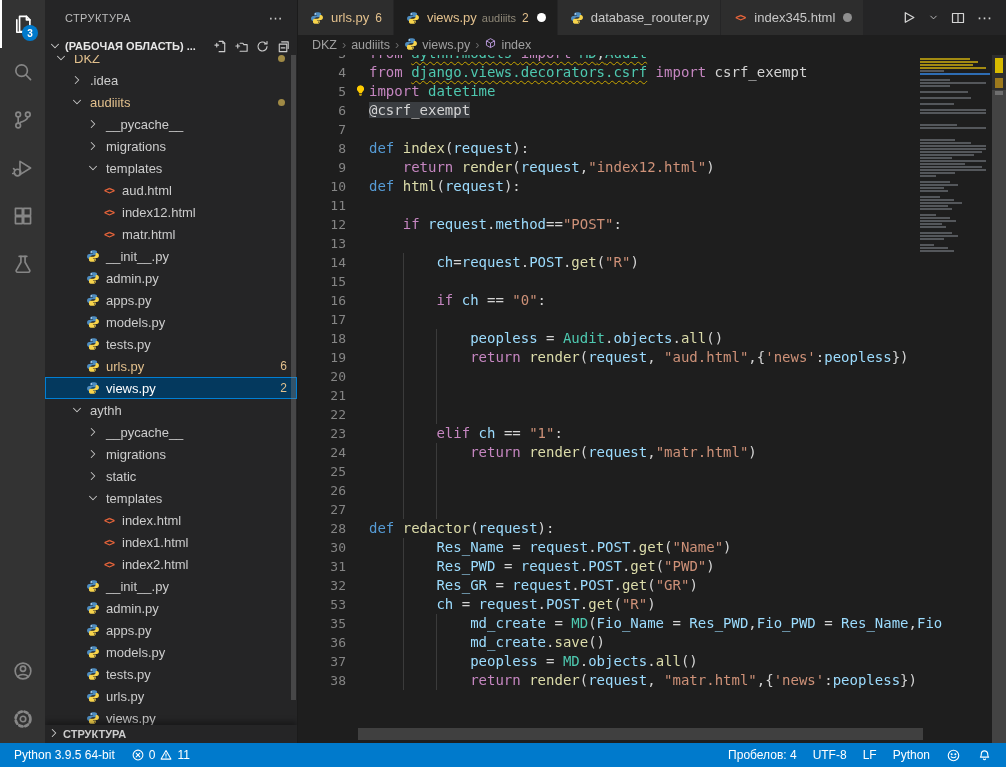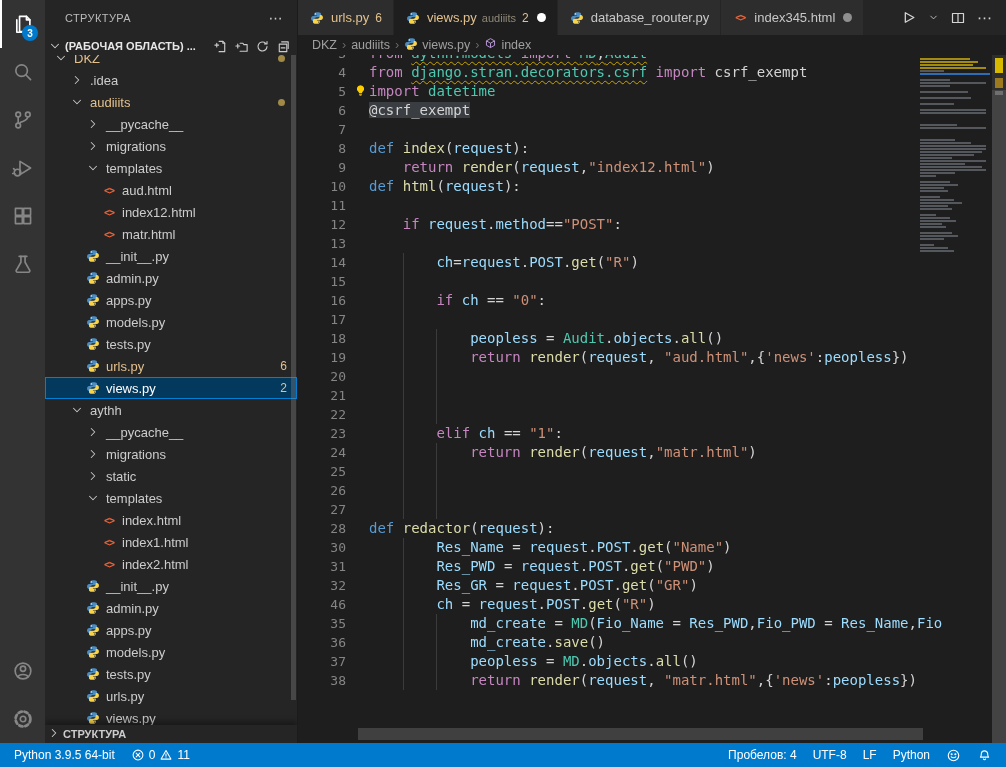--- a/index.html
+++ b/index.html
@@ -568,21 +568,21 @@
         <span><svg width="13" height="13" viewBox="0 0 16 16" fill="none" stroke="#c5a3e8" stroke-width="1.1">
             <path d="M8 2l5 2.8v5.4L8 13 3 10.2V4.8z"></path>
             <path d="M3 4.8L8 7.6l5-2.8M8 7.6V13"></path>
           </svg></span>
         <span>index</span>
       </span>
     </div>
   <div class="codewrap">
     <div class="lines" id="code-lines">
         <div class="line"><span class="ln">3</span><span class="k">from </span><span class="c sq">aythh.models </span><span class="k sq">import </span><span class="c sq">MD</span><span class="t sq">,</span><span class="c sq">Audit</span></div>
-        <div class="line"><span class="ln">4</span><span class="k">from </span><span class="c sq">django.stran.decorators.csrf</span><span class="k"> import </span><span class="t">csrf_exempt</span></div>
+        <div class="line"><span class="ln">4</span><span class="k">from </span><span class="c sq">django.views.decorators.csrf</span><span class="k"> import </span><span class="t">csrf_exempt</span></div>
         <div class="line"><span class="ln">5</span><span class="k">import </span><span class="c">datetime</span></div>
         <div class="line"><span class="ln">6</span><span class="t sel">@csrf_exempt</span></div>
         <div class="line"><span class="ln">7</span></div>
         <div class="line"><span class="ln">8</span><span class="d">def </span><span class="f">index</span><span class="t">(</span><span class="v">request</span><span class="t">):</span></div>
         <div class="line"><span class="ln">9</span><span class="t">    </span><span class="k">return </span><span class="f">render</span><span class="t">(</span><span class="v">request</span><span class="t">,</span><span class="s">"index12.html"</span><span class="t">)</span></div>
         <div class="line"><span class="ln">10</span><span class="d">def </span><span class="f">html</span><span class="t">(</span><span class="v">request</span><span class="t">):</span></div>
         <div class="line"><span class="ln">11</span></div>
         <div class="line"><span class="ln">12</span><span class="t">    </span><span class="k">if </span><span class="v">request</span><span class="t">.</span><span class="v">method</span><span class="t">==</span><span class="s">"POST"</span><span class="t">:</span></div>
         <div class="line"><span class="ln">13</span></div>
         <div class="line"><span class="ln">14</span><span class="guide" style="left: 104.72px;"></span><span class="t">        </span><span class="v">ch</span><span class="t">=</span><span class="v">request</span><span class="t">.</span><span class="v">POST</span><span class="t">.</span><span class="f">get</span><span class="t">(</span><span class="s">"R"</span><span class="t">)</span></div>
@@ -596,21 +596,21 @@
         <div class="line"><span class="ln">22</span><span class="guide" style="left: 104.72px;"></span><span class="guide" style="left: 138.44px;"></span></div>
         <div class="line"><span class="ln">23</span><span class="guide" style="left: 104.72px;"></span><span class="t">        </span><span class="k">elif </span><span class="v">ch</span><span class="t"> == </span><span class="s">"1"</span><span class="t">:</span></div>
         <div class="line"><span class="ln">24</span><span class="guide" style="left: 104.72px;"></span><span class="guide" style="left: 138.44px;"></span><span class="t">            </span><span class="k">return </span><span class="f">render</span><span class="t">(</span><span class="v">request</span><span class="t">,</span><span class="s">"matr.html"</span><span class="t">)</span></div>
         <div class="line"><span class="ln">25</span><span class="guide" style="left: 104.72px;"></span><span class="guide" style="left: 138.44px;"></span></div>
         <div class="line"><span class="ln">26</span><span class="guide" style="left: 104.72px;"></span><span class="guide" style="left: 138.44px;"></span></div>
         <div class="line"><span class="ln">27</span><span class="guide" style="left: 104.72px;"></span><span class="guide" style="left: 138.44px;"></span></div>
         <div class="line"><span class="ln">28</span><span class="d">def </span><span class="f">redactor</span><span class="t">(</span><span class="v">request</span><span class="t">):</span></div>
         <div class="line"><span class="ln">30</span><span class="guide" style="left: 104.72px;"></span><span class="t">        </span><span class="v">Res_Name</span><span class="t"> = </span><span class="v">request</span><span class="t">.</span><span class="v">POST</span><span class="t">.</span><span class="f">get</span><span class="t">(</span><span class="s">"Name"</span><span class="t">)</span></div>
         <div class="line"><span class="ln">31</span><span class="guide" style="left: 104.72px;"></span><span class="t">        </span><span class="v">Res_PWD</span><span class="t"> = </span><span class="v">request</span><span class="t">.</span><span class="v">POST</span><span class="t">.</span><span class="f">get</span><span class="t">(</span><span class="s">"PWD"</span><span class="t">)</span></div>
         <div class="line"><span class="ln">32</span><span class="guide" style="left: 104.72px;"></span><span class="t">        </span><span class="v">Res_GR</span><span class="t"> = </span><span class="v">request</span><span class="t">.</span><span class="v">POST</span><span class="t">.</span><span class="f">get</span><span class="t">(</span><span class="s">"GR"</span><span class="t">)</span></div>
-        <div class="line"><span class="ln">46</span><span class="guide" style="left: 104.72px;"></span><span class="t">        </span><span class="v">ch</span><span class="t"> = </span><span class="v">request</span><span class="t">.</span><span class="v">POST</span><span class="t">.</span><span class="f">get</span><span class="t">(</span><span class="s">"R"</span><span class="t">)</span></div>
+        <div class="line"><span class="ln">53</span><span class="guide" style="left: 104.72px;"></span><span class="t">        </span><span class="v">ch</span><span class="t"> = </span><span class="v">request</span><span class="t">.</span><span class="v">POST</span><span class="t">.</span><span class="f">get</span><span class="t">(</span><span class="s">"R"</span><span class="t">)</span></div>
         <div class="line"><span class="ln">35</span><span class="guide" style="left: 104.72px;"></span><span class="guide" style="left: 138.44px;"></span><span class="t">            </span><span class="v">md_create</span><span class="t"> = </span><span class="c">MD</span><span class="t">(</span><span class="v">Fio_Name</span><span class="t"> = </span><span class="v">Res_PWD</span><span class="t">,</span><span class="v">Fio_PWD</span><span class="t"> = </span><span class="v">Res_Name</span><span class="t">,</span><span class="v">Fio</span></div>
         <div class="line"><span class="ln">36</span><span class="guide" style="left: 104.72px;"></span><span class="guide" style="left: 138.44px;"></span><span class="t">            </span><span class="v">md_create</span><span class="t">.</span><span class="f">save</span><span class="t">()</span></div>
         <div class="line"><span class="ln">37</span><span class="guide" style="left: 104.72px;"></span><span class="guide" style="left: 138.44px;"></span><span class="t">            </span><span class="v">peopless</span><span class="t"> = </span><span class="c">MD</span><span class="t">.</span><span class="v">objects</span><span class="t">.</span><span class="f">all</span><span class="t">()</span></div>
         <div class="line"><span class="ln">38</span><span class="guide" style="left: 104.72px;"></span><span class="guide" style="left: 138.44px;"></span><span class="t">            </span><span class="k">return </span><span class="f">render</span><span class="t">(</span><span class="v">request</span><span class="t">, </span><span class="s">"matr.html"</span><span class="t">,{</span><span class="s">'news'</span><span class="t">:</span><span class="v">peopless</span><span class="t">})</span></div>
       </div>
     <span class="bulb" id="bulb"><svg width="13" height="13" viewBox="0 0 16 16">
           <path fill="#fc0" d="M8 1.5a4.5 4.5 0 0 0-2.4 8.3c.3.2.4.5.4.8v.9h4v-.9c0-.3.1-.6.4-.8A4.5 4.5 0 0 0 8 1.5z"></path>
           <rect x="6.3" y="12.2" width="3.4" height="1" fill="#fc0"></rect>
           <rect x="6.8" y="13.7" width="2.4" height="1" fill="#d9a800"></rect>
         </svg></span>

